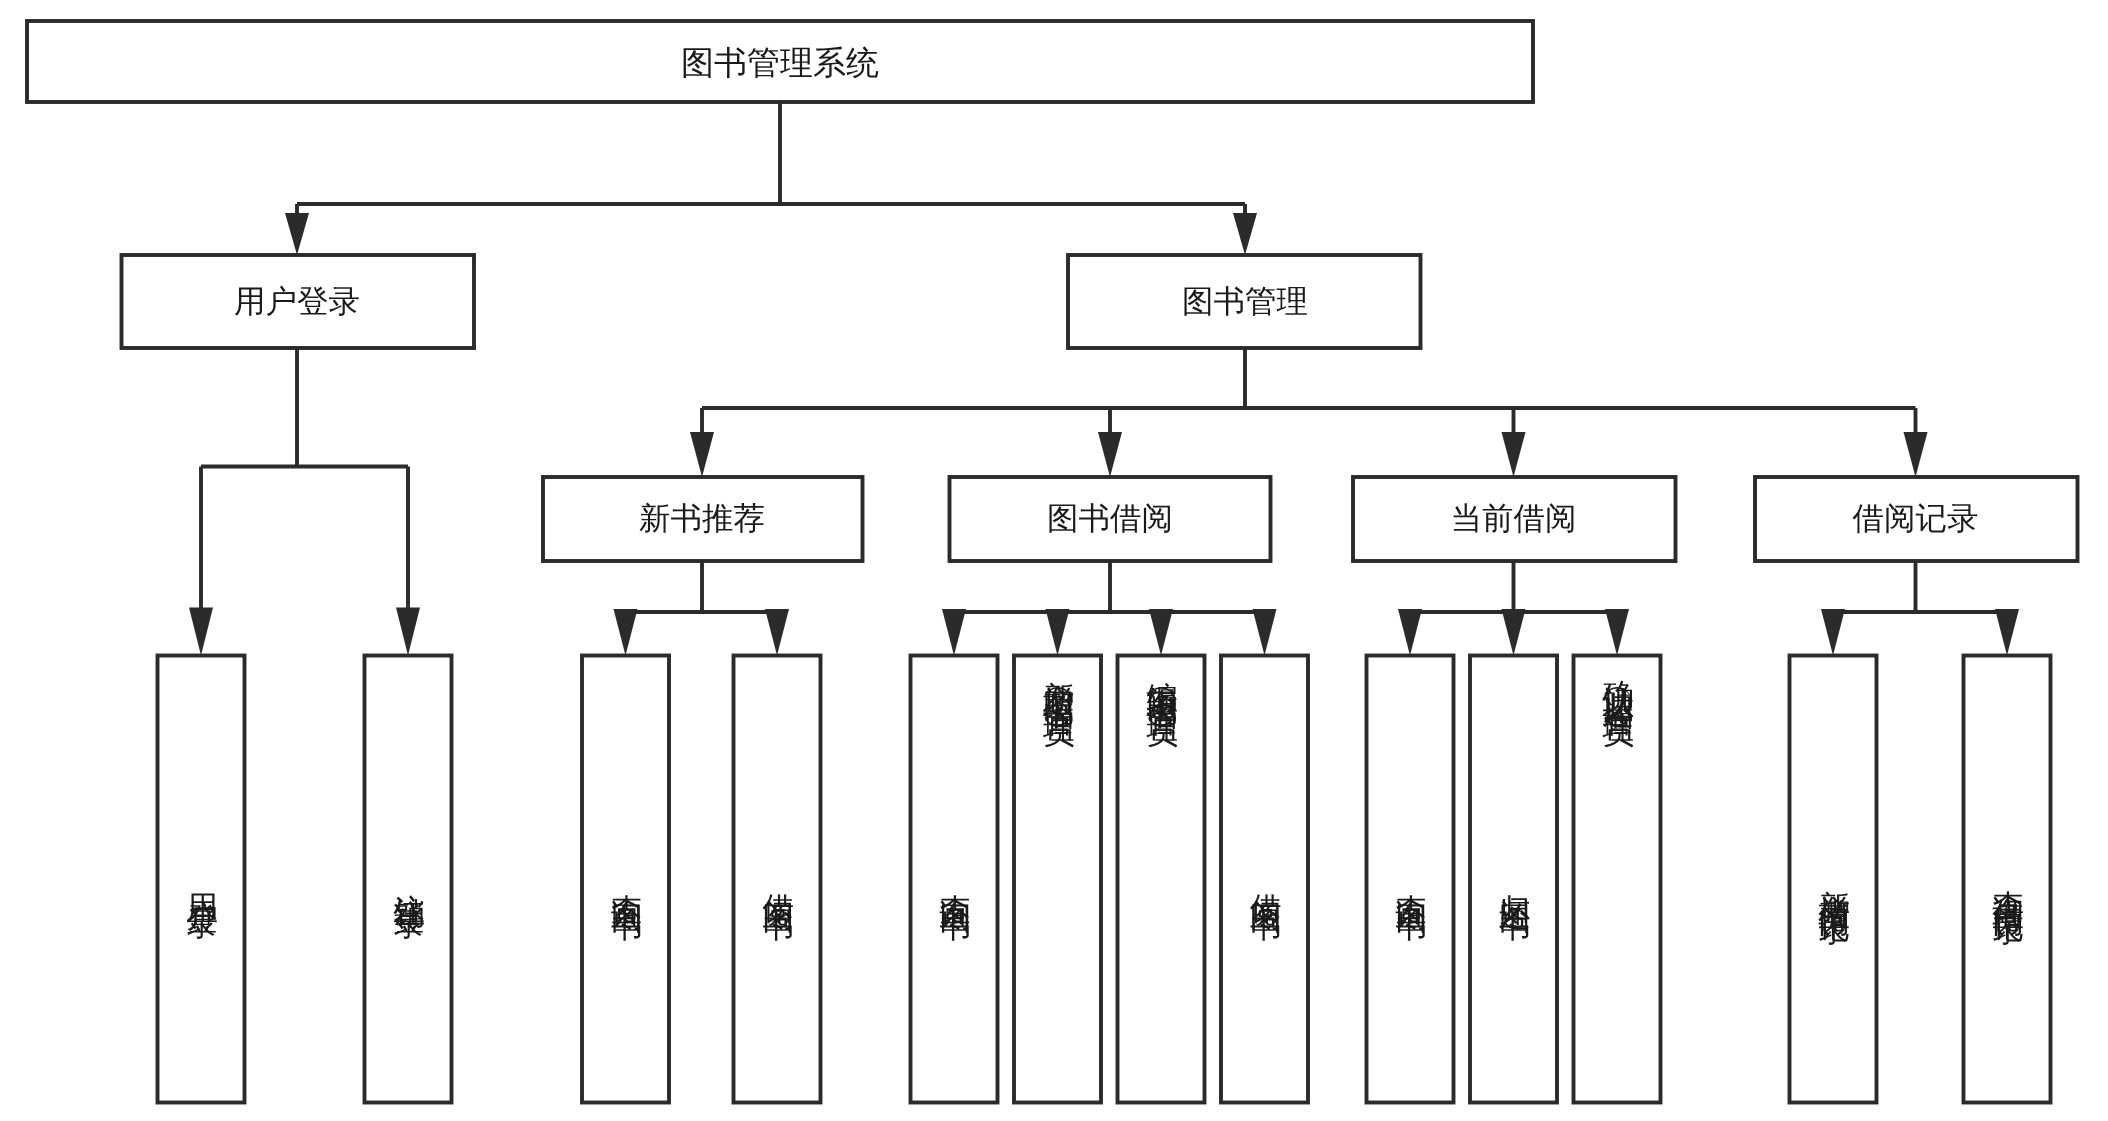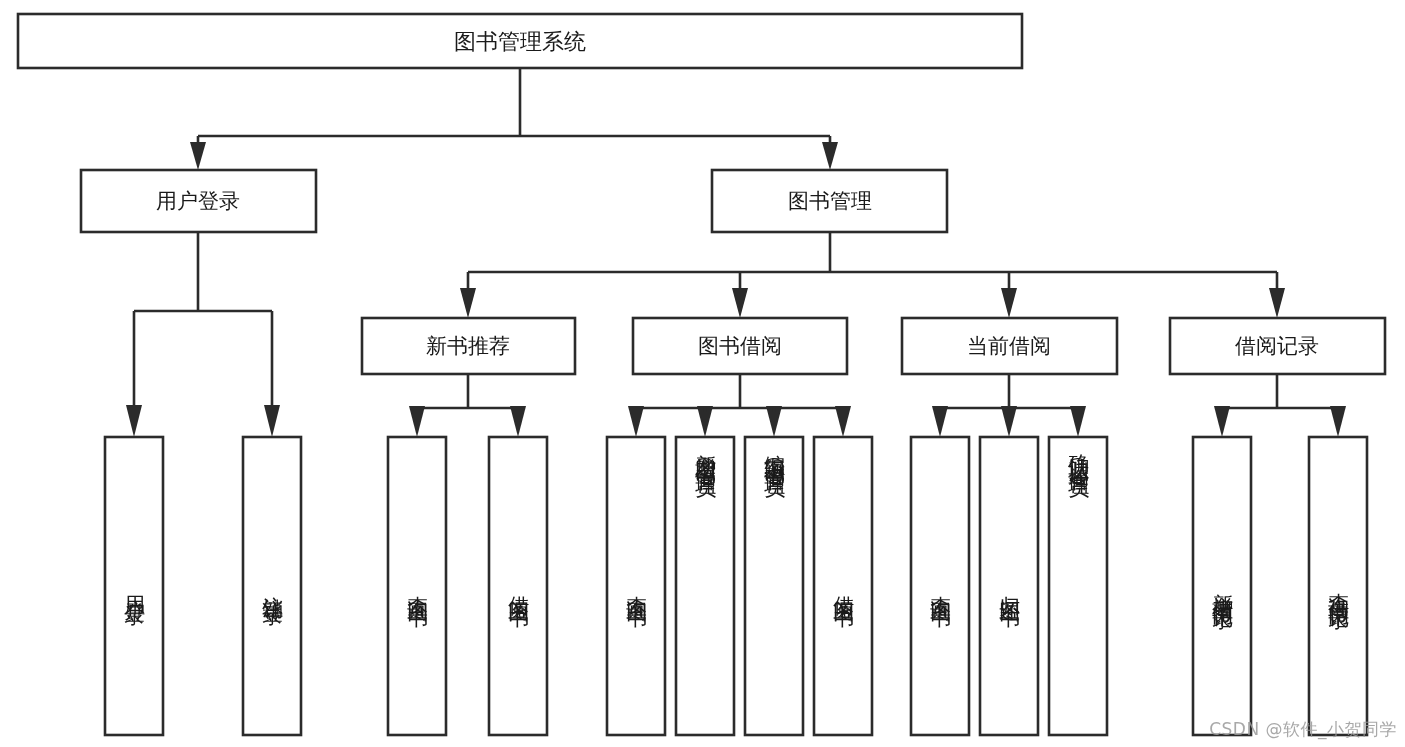--- a/index.html
+++ b/index.html
@@ -259,15 +259,14 @@
   </div>
 
   <div class="leaf-label-box" style="left:1193px; top:437px; width:58px; height:298px;">
     <span class="leaf-label-text">新增借阅记录</span>
   </div>
 
   <div class="leaf-label-box" style="left:1309px; top:437px; width:58px; height:298px;">
     <span class="leaf-label-text">查询借阅记录</span>
   </div>
 
-  <div id="watermark">CSDN @软件_小贺同学</div>
 
 </div>
 
 </body></html>

